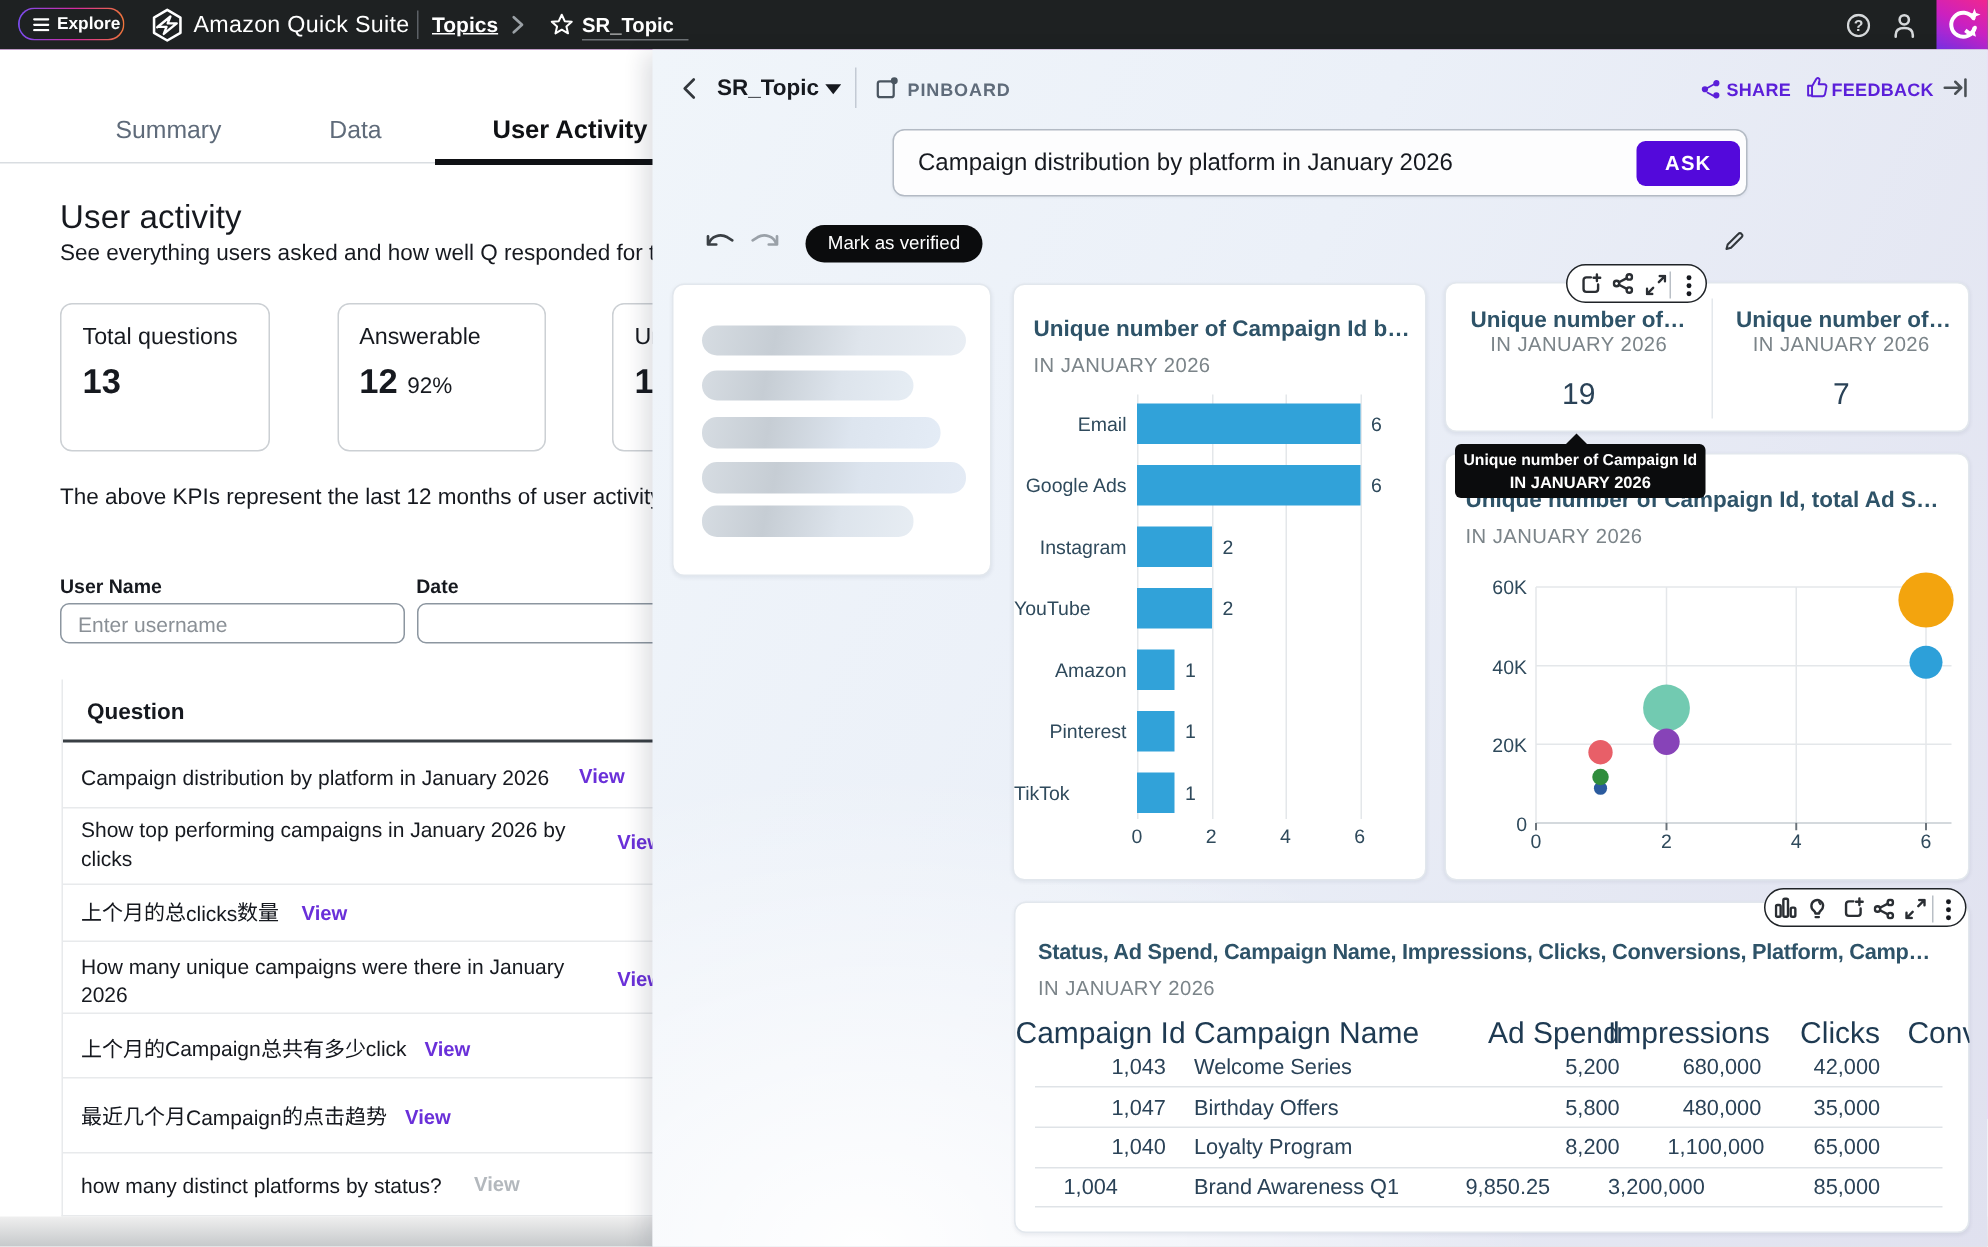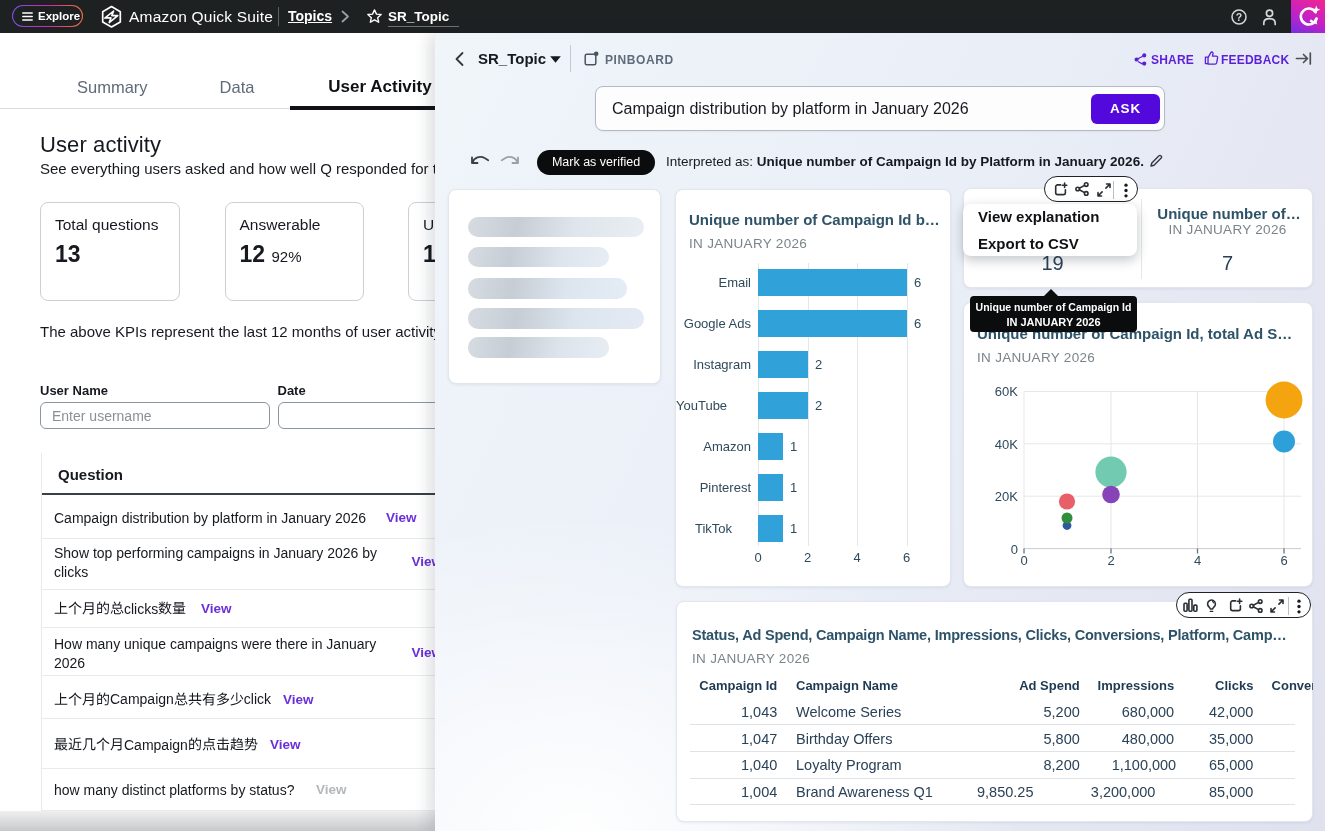--- a/index.html
+++ b/index.html
@@ -7,21 +7,21 @@
 .abs{position:absolute}
 svg{display:block}
 .ic{stroke:#2a2e33;fill:none;stroke-width:1.6;stroke-linecap:round;stroke-linejoin:round}
 .card{position:absolute;background:#fff;border:1px solid #e2e7ed;border-radius:8px;box-shadow:0 1px 3px rgba(20,35,60,.07)}
 .ctitle{position:absolute;font-size:15px;font-weight:600;color:#2e5368;white-space:nowrap;overflow:hidden}
 .csub{position:absolute;font-size:13.5px;color:#7b8489;letter-spacing:.3px;white-space:nowrap}
 .cjk{height:14px;vertical-align:-1.68px;fill:#16191f;display:inline-block}
 .qrow{position:absolute;font-size:14px;color:#16191f;white-space:nowrap}
 .view{font-size:13.5px;font-weight:600;color:#6a30d9}
 .num{position:absolute;font-size:14.5px;color:#2a4257;white-space:nowrap}
-.thead{position:absolute;font-size:13px;font-weight:bold;color:#1e3a52;white-space:nowrap}
+.thead{position:absolute;font-size:20px;font-weight:normal;color:#1e3a52;white-space:nowrap}
 </style></head>
 <body>
 <div id="root" class="abs" style="left:0;top:0;width:1325px;height:746px;background:#d946ef">
 
 <div class="abs" style="left:0;top:0;width:1325px;height:33px;background:#1e2122">
   <div class="abs" style="left:12px;top:5px;width:71px;height:22px;border-radius:12px;border:1.5px solid transparent;background:linear-gradient(#1e2122,#1e2122) padding-box,linear-gradient(90deg,#7a4df1,#d62a9d 55%,#f0763a) border-box">
     <svg class="abs" style="left:9px;top:5.5px" width="11" height="9" viewBox="0 0 11 9">
           <g stroke="#fff" stroke-width="1.5" stroke-linecap="round">
             <path d="M.8.9h9.4M.8 4.5h9.4M.8 8.1h9.4"></path>
           </g>
@@ -174,21 +174,20 @@
         <path d="M2.5 10.5C4 5.5 10 3.5 15 6.2l3.2 2" stroke="#3a3f44" stroke-width="1.8" fill="none" stroke-linecap="round"></path>
         <path d="M2 5.5v5.5h5.5" stroke="#3a3f44" stroke-width="1.8" fill="none" stroke-linecap="round" stroke-linejoin="round"></path>
       </svg>
   <svg class="abs" style="left:63px;top:119px" width="22" height="17" viewBox="0 0 22 17">
         <g transform="scale(-1,1) translate(-22,0)">
           <path d="M2.5 10.5C4 5.5 10 3.5 15 6.2l3.2 2" stroke="#9aa1a8" stroke-width="1.8" fill="none" stroke-linecap="round"></path>
           <path d="M2 5.5v5.5h5.5" stroke="#9aa1a8" stroke-width="1.8" fill="none" stroke-linecap="round" stroke-linejoin="round"></path>
         </g>
       </svg>
   <div class="abs" style="left:102px;top:117px;width:118px;height:25px;background:#0b0c0d;border-radius:13px;color:#fff;font-size:12.5px;text-align:center;line-height:25px">Mark as verified</div>
-  <div class="abs" style="left:231px;top:120.5px;font-size:13.5px;white-space:nowrap">Interpreted as: <b>Unique number of Campaign Id by Platform in January 2026.</b></div>
   <svg class="abs" style="left:714px;top:120px" width="15" height="15" viewBox="0 0 15 15">
         <path d="M2 13l.8-3L10 2.8a1.3 1.3 0 0 1 1.9 0l.3.3a1.3 1.3 0 0 1 0 1.9L5 12.2 2 13z" stroke="#33383d" stroke-width="1.4" fill="none" stroke-linejoin="round"></path>
       </svg>
 
   <div class="card" style="left:13px;top:156px;width:213px;height:195px">
     <div class="abs" style="left:18.5px;top:26.5px;width:176px;height:20.5px;border-radius:10px;background:linear-gradient(100deg,#d6dce2,#c6cdd4 28%,#dfe5ec 60%,#e9eef4)"></div>
     <div class="abs" style="left:18.5px;top:56.5px;width:141px;height:20.5px;border-radius:10px;background:linear-gradient(100deg,#d6dce2,#c6cdd4 30%,#dde4ec 65%,#e6edf4)"></div>
     <div class="abs" style="left:18.5px;top:88px;width:159px;height:20.5px;border-radius:10px;background:linear-gradient(100deg,#d6dce2,#c6cdd4 28%,#dde5ef 62%,#e4ecf6)"></div>
     <div class="abs" style="left:18.5px;top:118px;width:176px;height:20.5px;border-radius:10px;background:linear-gradient(100deg,#d6dce2,#c6cdd4 28%,#dce4ee 60%,#e4ebf5)"></div>
     <div class="abs" style="left:18.5px;top:147px;width:141px;height:20.5px;border-radius:10px;background:linear-gradient(100deg,#d6dce2,#c6cdd4 30%,#dde4ec 65%,#e7edf3)"></div>
@@ -207,21 +206,21 @@
     <div class="abs" style="left:82px;top:202px;width:49.5px;height:27px;background:#31a2d9"></div>
     <div class="abs" style="left:82px;top:243px;width:24.75px;height:27px;background:#31a2d9"></div>
     <div class="abs" style="left:82px;top:284px;width:24.75px;height:27px;background:#31a2d9"></div>
     <div class="abs" style="left:82px;top:324.6px;width:24.75px;height:27px;background:#31a2d9"></div>
     <div class="abs" style="left:0;top:85px;width:75px;text-align:right;font-size:13px;color:#2f4a5c">Email</div>
     <div class="abs" style="left:0;top:126px;width:75px;text-align:right;font-size:13px;color:#2f4a5c">Google Ads</div>
     <div class="abs" style="left:0;top:167px;width:75px;text-align:right;font-size:13px;color:#2f4a5c">Instagram</div>
     <div class="abs" style="left:0;top:208px;width:75px;text-align:left;font-size:13px;color:#2f4a5c">YouTube</div>
     <div class="abs" style="left:0;top:249px;width:75px;text-align:right;font-size:13px;color:#2f4a5c">Amazon</div>
     <div class="abs" style="left:0;top:290px;width:75px;text-align:right;font-size:13px;color:#2f4a5c">Pinterest</div>
-    <div class="abs" style="left:0;top:330.6px;width:75px;text-align:center;font-size:13px;color:#2f4a5c">TikTok</div>
+    <div class="abs" style="left:0;top:330.6px;width:75px;text-align:left;font-size:13px;color:#2f4a5c">TikTok</div>
     <div class="abs" style="left:238px;top:85px;font-size:13px;color:#2f4a5c">6</div>
     <div class="abs" style="left:238px;top:126px;font-size:13px;color:#2f4a5c">6</div>
     <div class="abs" style="left:139px;top:167px;font-size:13px;color:#2f4a5c">2</div>
     <div class="abs" style="left:139px;top:208px;font-size:13px;color:#2f4a5c">2</div>
     <div class="abs" style="left:114px;top:249px;font-size:13px;color:#2f4a5c">1</div>
     <div class="abs" style="left:114px;top:290px;font-size:13px;color:#2f4a5c">1</div>
     <div class="abs" style="left:114px;top:330.6px;font-size:13px;color:#2f4a5c">1</div>
     <div class="abs" style="left:74px;top:360px;width:16px;text-align:center;font-size:13px;color:#2f4a5c">0</div>
     <div class="abs" style="left:123.5px;top:360px;width:16px;text-align:center;font-size:13px;color:#2f4a5c">2</div>
     <div class="abs" style="left:173px;top:360px;width:16px;text-align:center;font-size:13px;color:#2f4a5c">4</div>
@@ -297,24 +296,24 @@
     <div class="num" style="left:0;top:128.7px;width:100.3px;text-align:right">1,047</div>
     <div class="num" style="left:119px;top:128.7px">Birthday Offers</div>
     <div class="num" style="left:300px;top:128.7px;width:102.8px;text-align:right">5,800</div>
     <div class="num" style="left:395px;top:128.7px;width:102.2px;text-align:right">480,000</div>
     <div class="num" style="left:475px;top:128.7px;width:101.4px;text-align:right">35,000</div>
     <div class="num" style="left:0;top:155.4px;width:100.3px;text-align:right">1,040</div>
     <div class="num" style="left:119px;top:155.4px">Loyalty Program</div>
     <div class="num" style="left:300px;top:155.4px;width:102.8px;text-align:right">8,200</div>
     <div class="num" style="left:397px;top:155.4px;width:102.2px;text-align:right">1,100,000</div>
     <div class="num" style="left:475px;top:155.4px;width:101.4px;text-align:right">65,000</div>
-    <div class="num" style="left:0;top:182px;width:100.3px;text-align:right">1,004</div>
+    <div class="num" style="left:0;top:182px;width:100.3px;text-align:center">1,004</div>
     <div class="num" style="left:119px;top:182px">Brand Awareness Q1</div>
     <div class="num" style="left:300px;top:182px;width:102.8px;">9,850.25</div>
-    <div class="num" style="left:395px;top:182px;width:102.2px;text-align:center">3,200,000</div>
+    <div class="num" style="left:395px;top:182px;width:102.2px;text-align:left">3,200,000</div>
     <div class="num" style="left:475px;top:182px;width:101.4px;text-align:right">85,000</div>
   </div>
 
   <div class="abs" style="left:609px;top:143px;width:94px;height:26px;background:#fff;border:1.6px solid #1f2327;border-radius:13px">
     <svg class="abs" style="left:8px;top:5px" width="15" height="15" viewBox="0 0 15 15">
           <g class="ic" stroke-width="1.7">
             <path d="M12.4 7.7v3a1.9 1.9 0 0 1-1.9 1.9H4.6a1.9 1.9 0 0 1-1.9-1.9V4.8a1.9 1.9 0 0 1 1.9-1.9h3"></path>
             <path d="M11.6 1v4.4M9.4 3.2h4.4"></path>
           </g>
         </svg>
@@ -334,24 +333,20 @@
     <div class="abs" style="left:68px;top:4px;width:1px;height:18px;background:#b9bfc6"></div>
     <svg class="abs" style="left:77.5px;top:5.5px" width="6" height="15" viewBox="0 0 6 15">
           <g fill="#16191f">
             <circle cx="3" cy="2.2" r="1.65"></circle>
             <circle cx="3" cy="7.5" r="1.65"></circle>
             <circle cx="3" cy="12.8" r="1.65"></circle>
           </g>
         </svg>
   </div>
 
-  <div class="abs" style="left:528px;top:171px;width:174px;height:52px;background:#fff;border-radius:8px;box-shadow:0 4px 12px rgba(15,25,40,.25)">
-    <div class="abs" style="left:15px;top:4px;font-size:15px;font-weight:600;color:#0f1114">View explanation</div>
-    <div class="abs" style="left:15px;top:31px;font-size:15px;font-weight:600;color:#0f1114">Export to CSV</div>
-  </div>
 
   <div class="abs" style="left:535px;top:263px;width:167px;height:36px;background:#0b0c0d;border-radius:4px">
     <div class="abs" style="left:74px;top:-7px;width:0;height:0;border-left:7px solid transparent;border-right:7px solid transparent;border-bottom:7px solid #0b0c0d"></div>
     <div class="abs" style="left:0;top:5px;width:167px;text-align:center;font-size:10.5px;font-weight:bold;color:#fff;white-space:nowrap">Unique number of Campaign Id</div>
     <div class="abs" style="left:0;top:19.5px;width:167px;text-align:center;font-size:11px;font-weight:bold;color:#fff;white-space:nowrap">IN JANUARY 2026</div>
   </div>
 
   <div class="abs" style="left:741px;top:559px;width:135px;height:26px;background:#fff;border:1.6px solid #1f2327;border-radius:13px">
     <svg class="abs" style="left:6px;top:5px" width="15" height="15" viewBox="0 0 15 15">
           <g class="ic" stroke-width="1.4">

